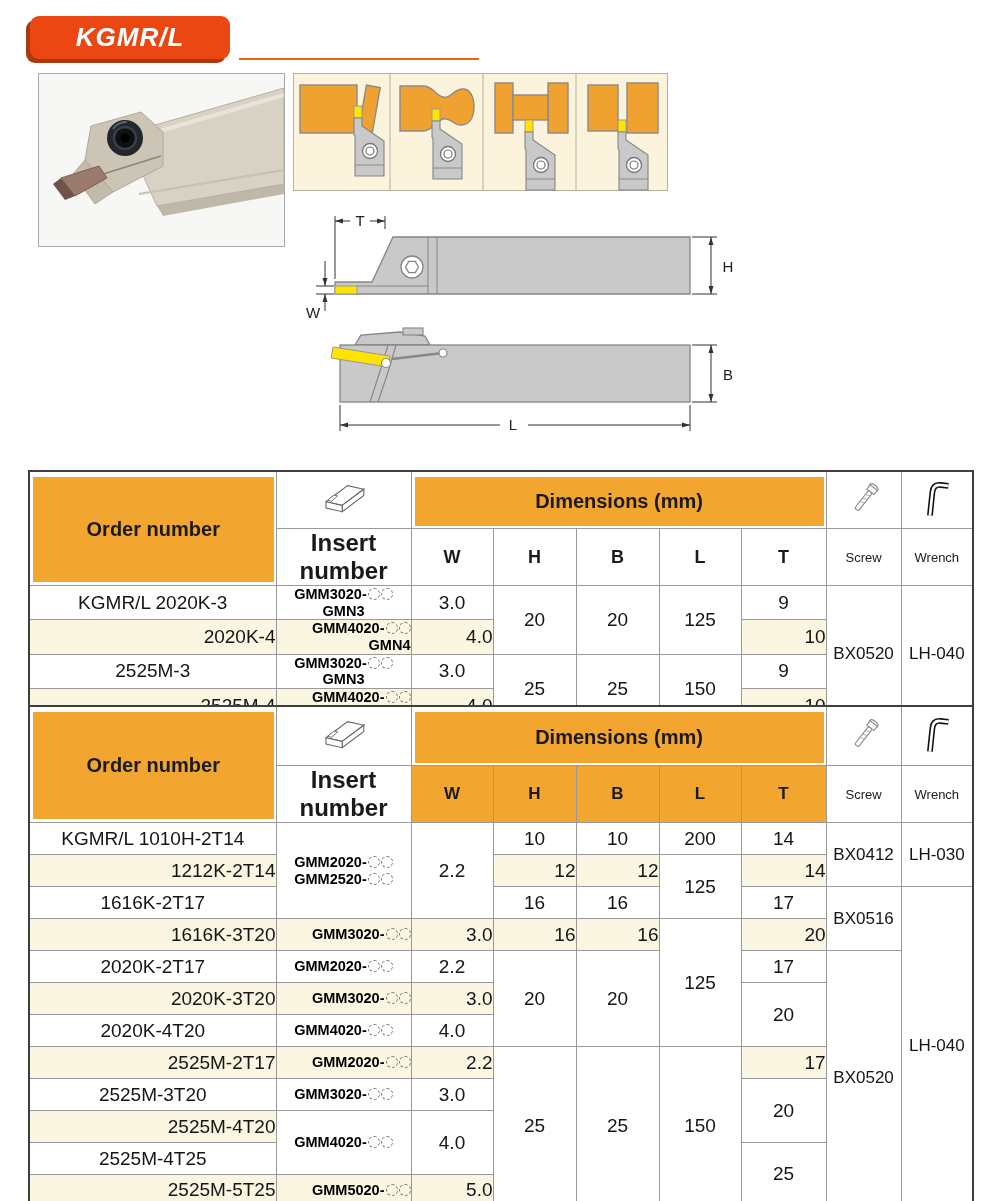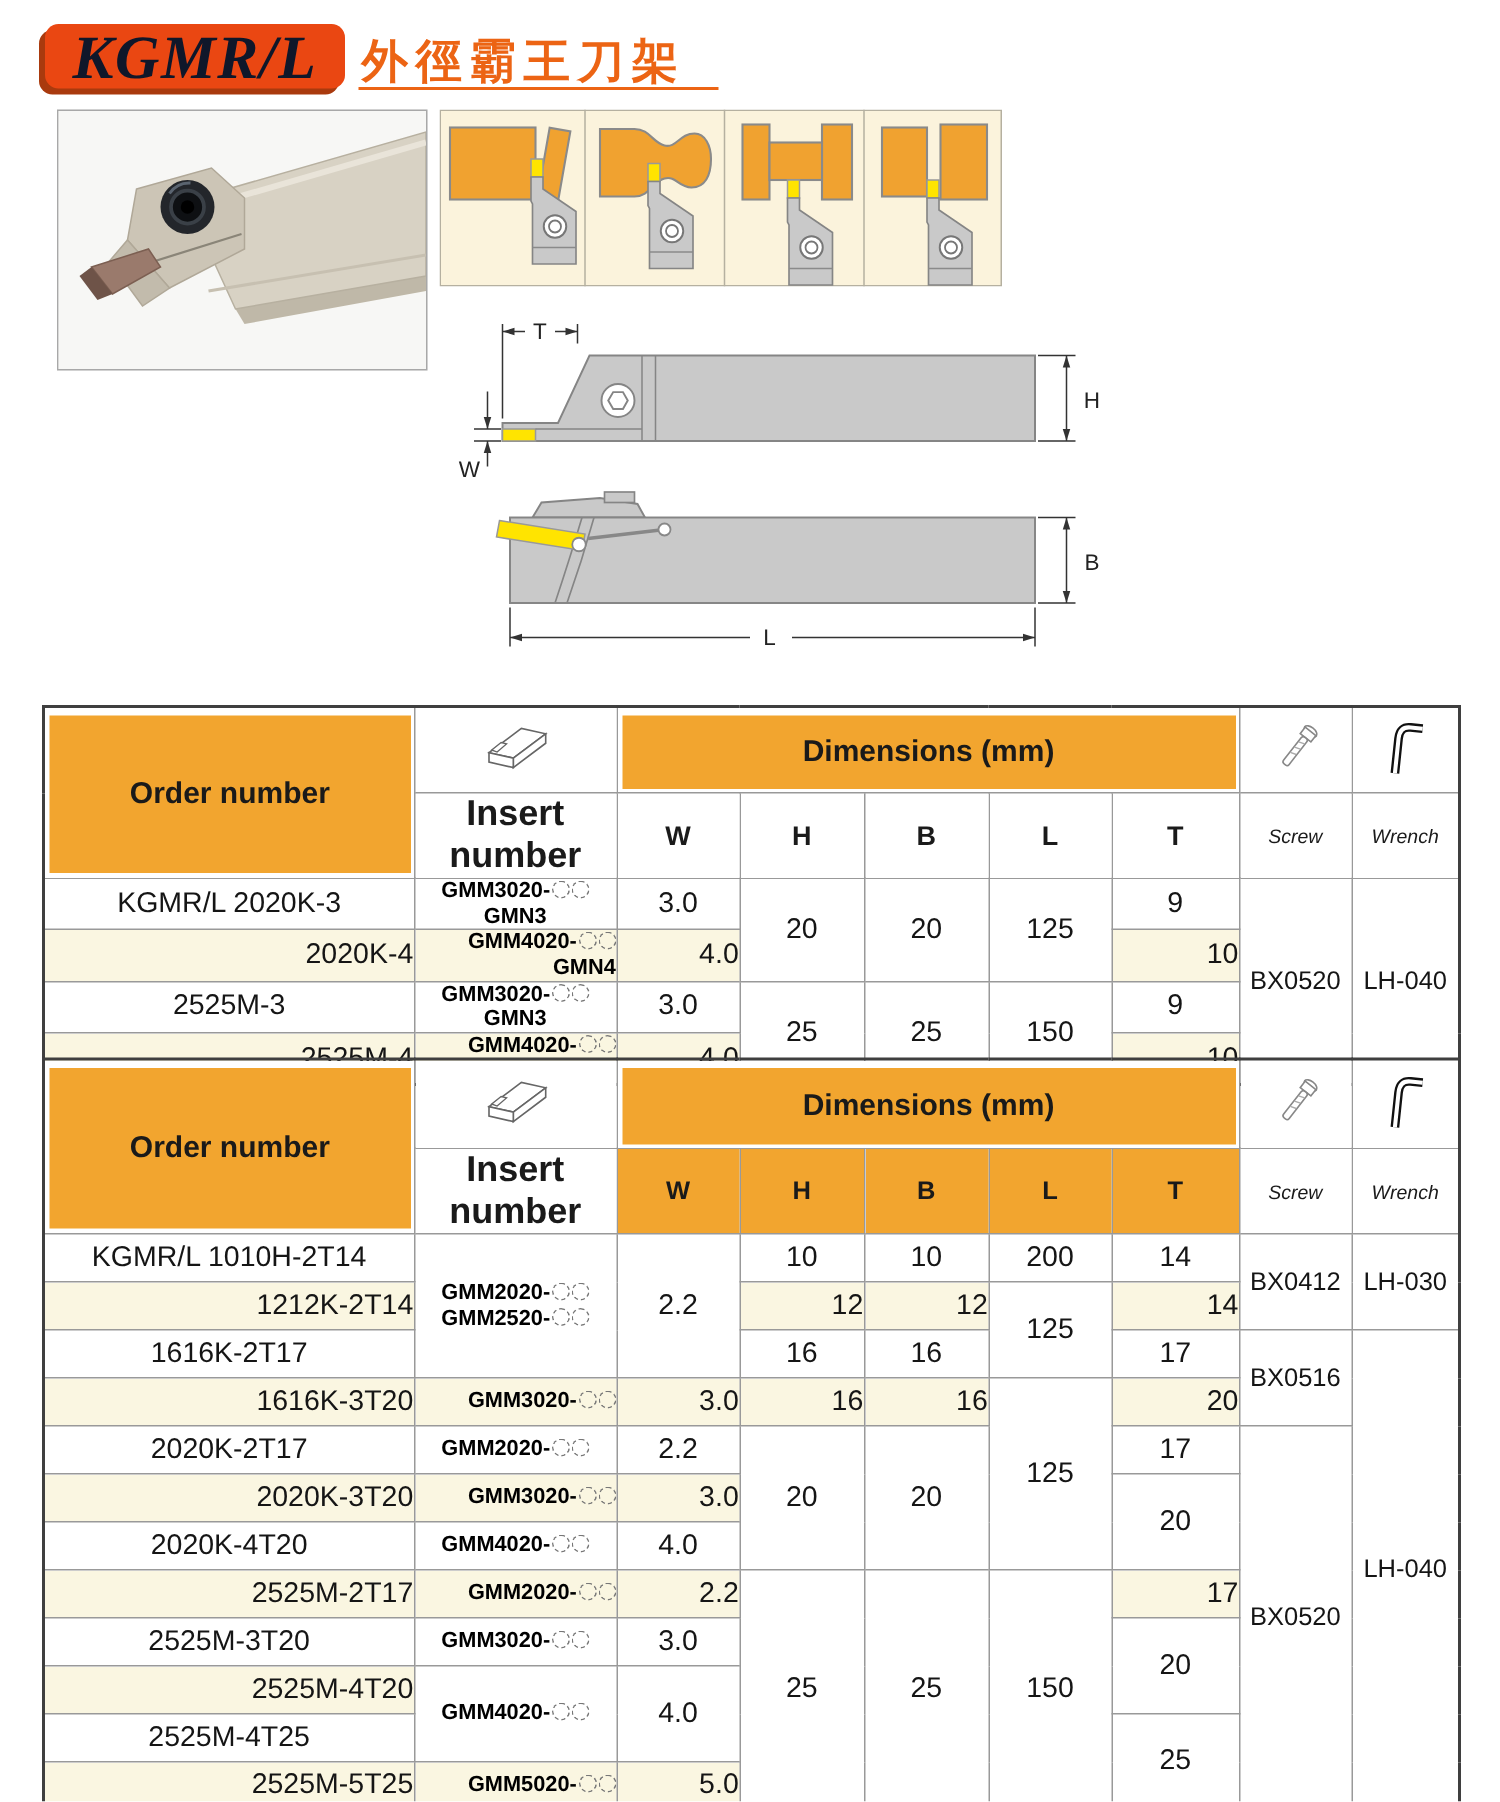--- a/index.html
+++ b/index.html
@@ -3,21 +3,21 @@
 <meta charset="utf-8">
 <style>
   html,body{margin:0;padding:0;background:#fff;}
   #page{position:relative;width:1000px;height:1201px;background:#fff;
         font-family:"Liberation Sans",sans-serif;color:#111;overflow:hidden;}
 
   
   .logo-box{position:absolute;left:30px;top:16px;width:200px;height:43px;
     background:#ea4712;border-radius:9px;box-shadow:-4px 4px 0 #a93a0e;
     display:flex;align-items:center;justify-content:center;}
-  .logo-box span{color:#0f172a;font-style:italic;font-weight:bold;font-size:41px;letter-spacing:1px;font-family:Liberation Serif, serif;}
+  .logo-box span{color:#ffffff;font-style:italic;font-weight:bold;font-size:26px;letter-spacing:1px;}
   .cjk-title{position:absolute;left:241px;top:20px;font-size:31px;font-weight:bold;
     color:#ec6414;letter-spacing:5px;font-family:"DejaVu Sans",sans-serif;}
   .title-underline{position:absolute;left:239px;top:58px;width:240px;height:2px;background:#ec6414;}
 
   
   .photo{position:absolute;left:38px;top:73px;width:245px;height:172px;border:1px solid #a8a8a8;background:#f7f7f5;}
   .panels{position:absolute;left:293px;top:73px;width:375px;height:118px;}
   .draw1{position:absolute;left:300px;top:199px;width:440px;height:123px;}
   .draw2{position:absolute;left:300px;top:322px;width:440px;height:133px;}
   svg{display:block;}
@@ -48,40 +48,39 @@
   .spec thead th{position:relative;background:#fff;font-weight:bold;color:#1a1a1a;}
   .t1 tr.hA th{height:56px;}
   .t2 tr.hA th{height:58px;}
   .t1 tr.hB th{height:30px;font-size:18px;}
   .t2 tr.hB th{height:26px;font-size:17px;}
   .obox{position:absolute;left:3px;right:2px;top:5px;bottom:2px;background:#f2a52f;
     display:flex;align-items:center;justify-content:center;font-size:20px;font-weight:bold;}
   th.th-order .obox{bottom:3px;}
   .t2 tr.hB th.th-dim{background:#f2a52f;}
   tr.hB th.th-insert{font-size:24px;margin-left:17px;}
-  tr.hB th.th-small{font-size:13px;font-weight:normal;font-style:italic;}
+  tr.hB th.th-small{font-size:13px;font-weight:normal;}
   .hicon{margin:0 auto;}
 
   
   .steel{fill:#c9c9c9;stroke:#858585;stroke-width:1.3;}
   .steel2{fill:#c9c9c9;stroke:#858585;stroke-width:1.1;}
   .dim{stroke:#333;stroke-width:1;fill:none;}
   .dimtxt{font-size:15px;fill:#222;font-family:"Liberation Sans",sans-serif;}
   .work{fill:#f0a230;stroke:#8a8a8a;stroke-width:1.4;}
   .yins{fill:#ffe400;stroke:#999;stroke-width:1;}
 </style>
 </head>
 <body>
 
 <div id="page">
 
   <div class="logo-box">
     <span>KGMR/L</span>
   </div>
-  <div class="cjk-title">外徑霸王刀架</div>
   <div class="title-underline"></div>
 
   <div class="photo">
     <svg viewBox="0 0 245 172" width="245" height="172">
       <rect x="0" y="0" width="245" height="172" fill="#f7f7f5"></rect>
       <polygon points="118,132 245,108 245,120 124,142" fill="#bfb8a8"></polygon>
       <polygon points="85,60 245,14 245,110 118,132" fill="#d8d2c4" stroke="#b7b0a0" stroke-width="1"></polygon>
       <line x1="93" y1="65" x2="245" y2="21" stroke="#e9e4d9" stroke-width="4"></line>
       <line x1="100" y1="120" x2="245" y2="96" stroke="#c7c0b1" stroke-width="2"></line>
       <polygon points="52,52 102,38 124,58 124,92 74,118 46,86" fill="#ccc5b6" stroke="#b0a898" stroke-width="1"></polygon>

